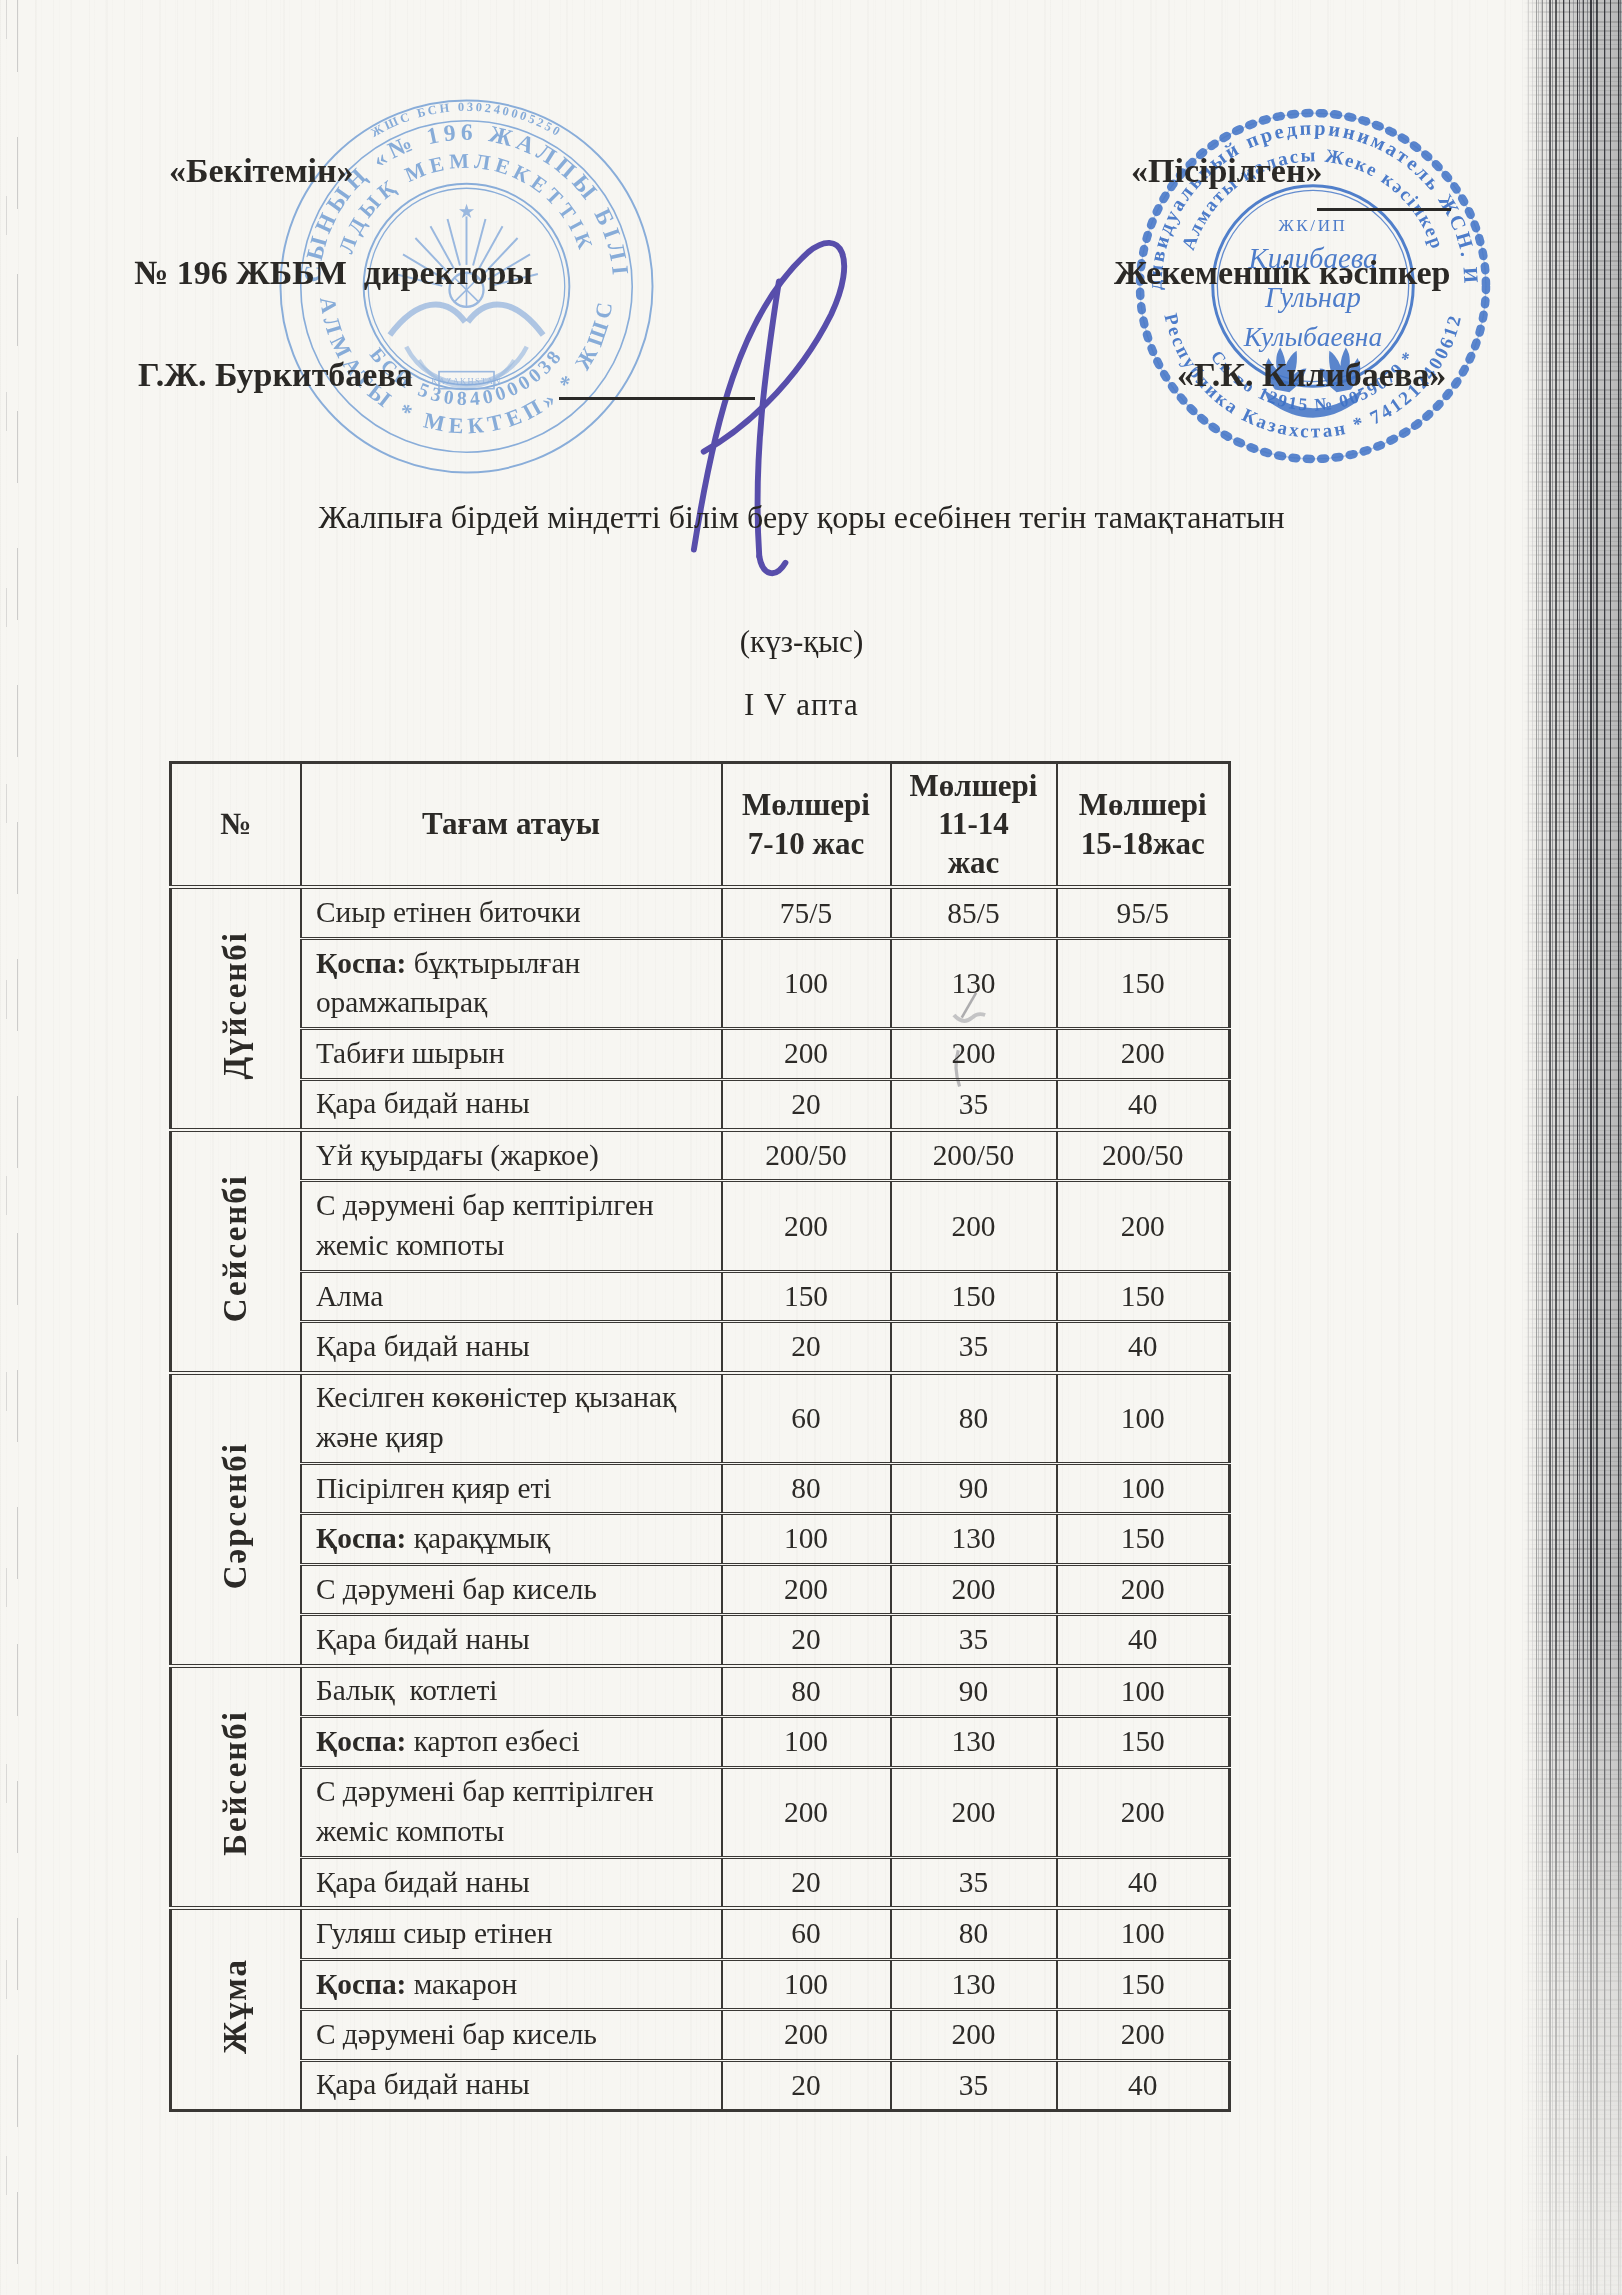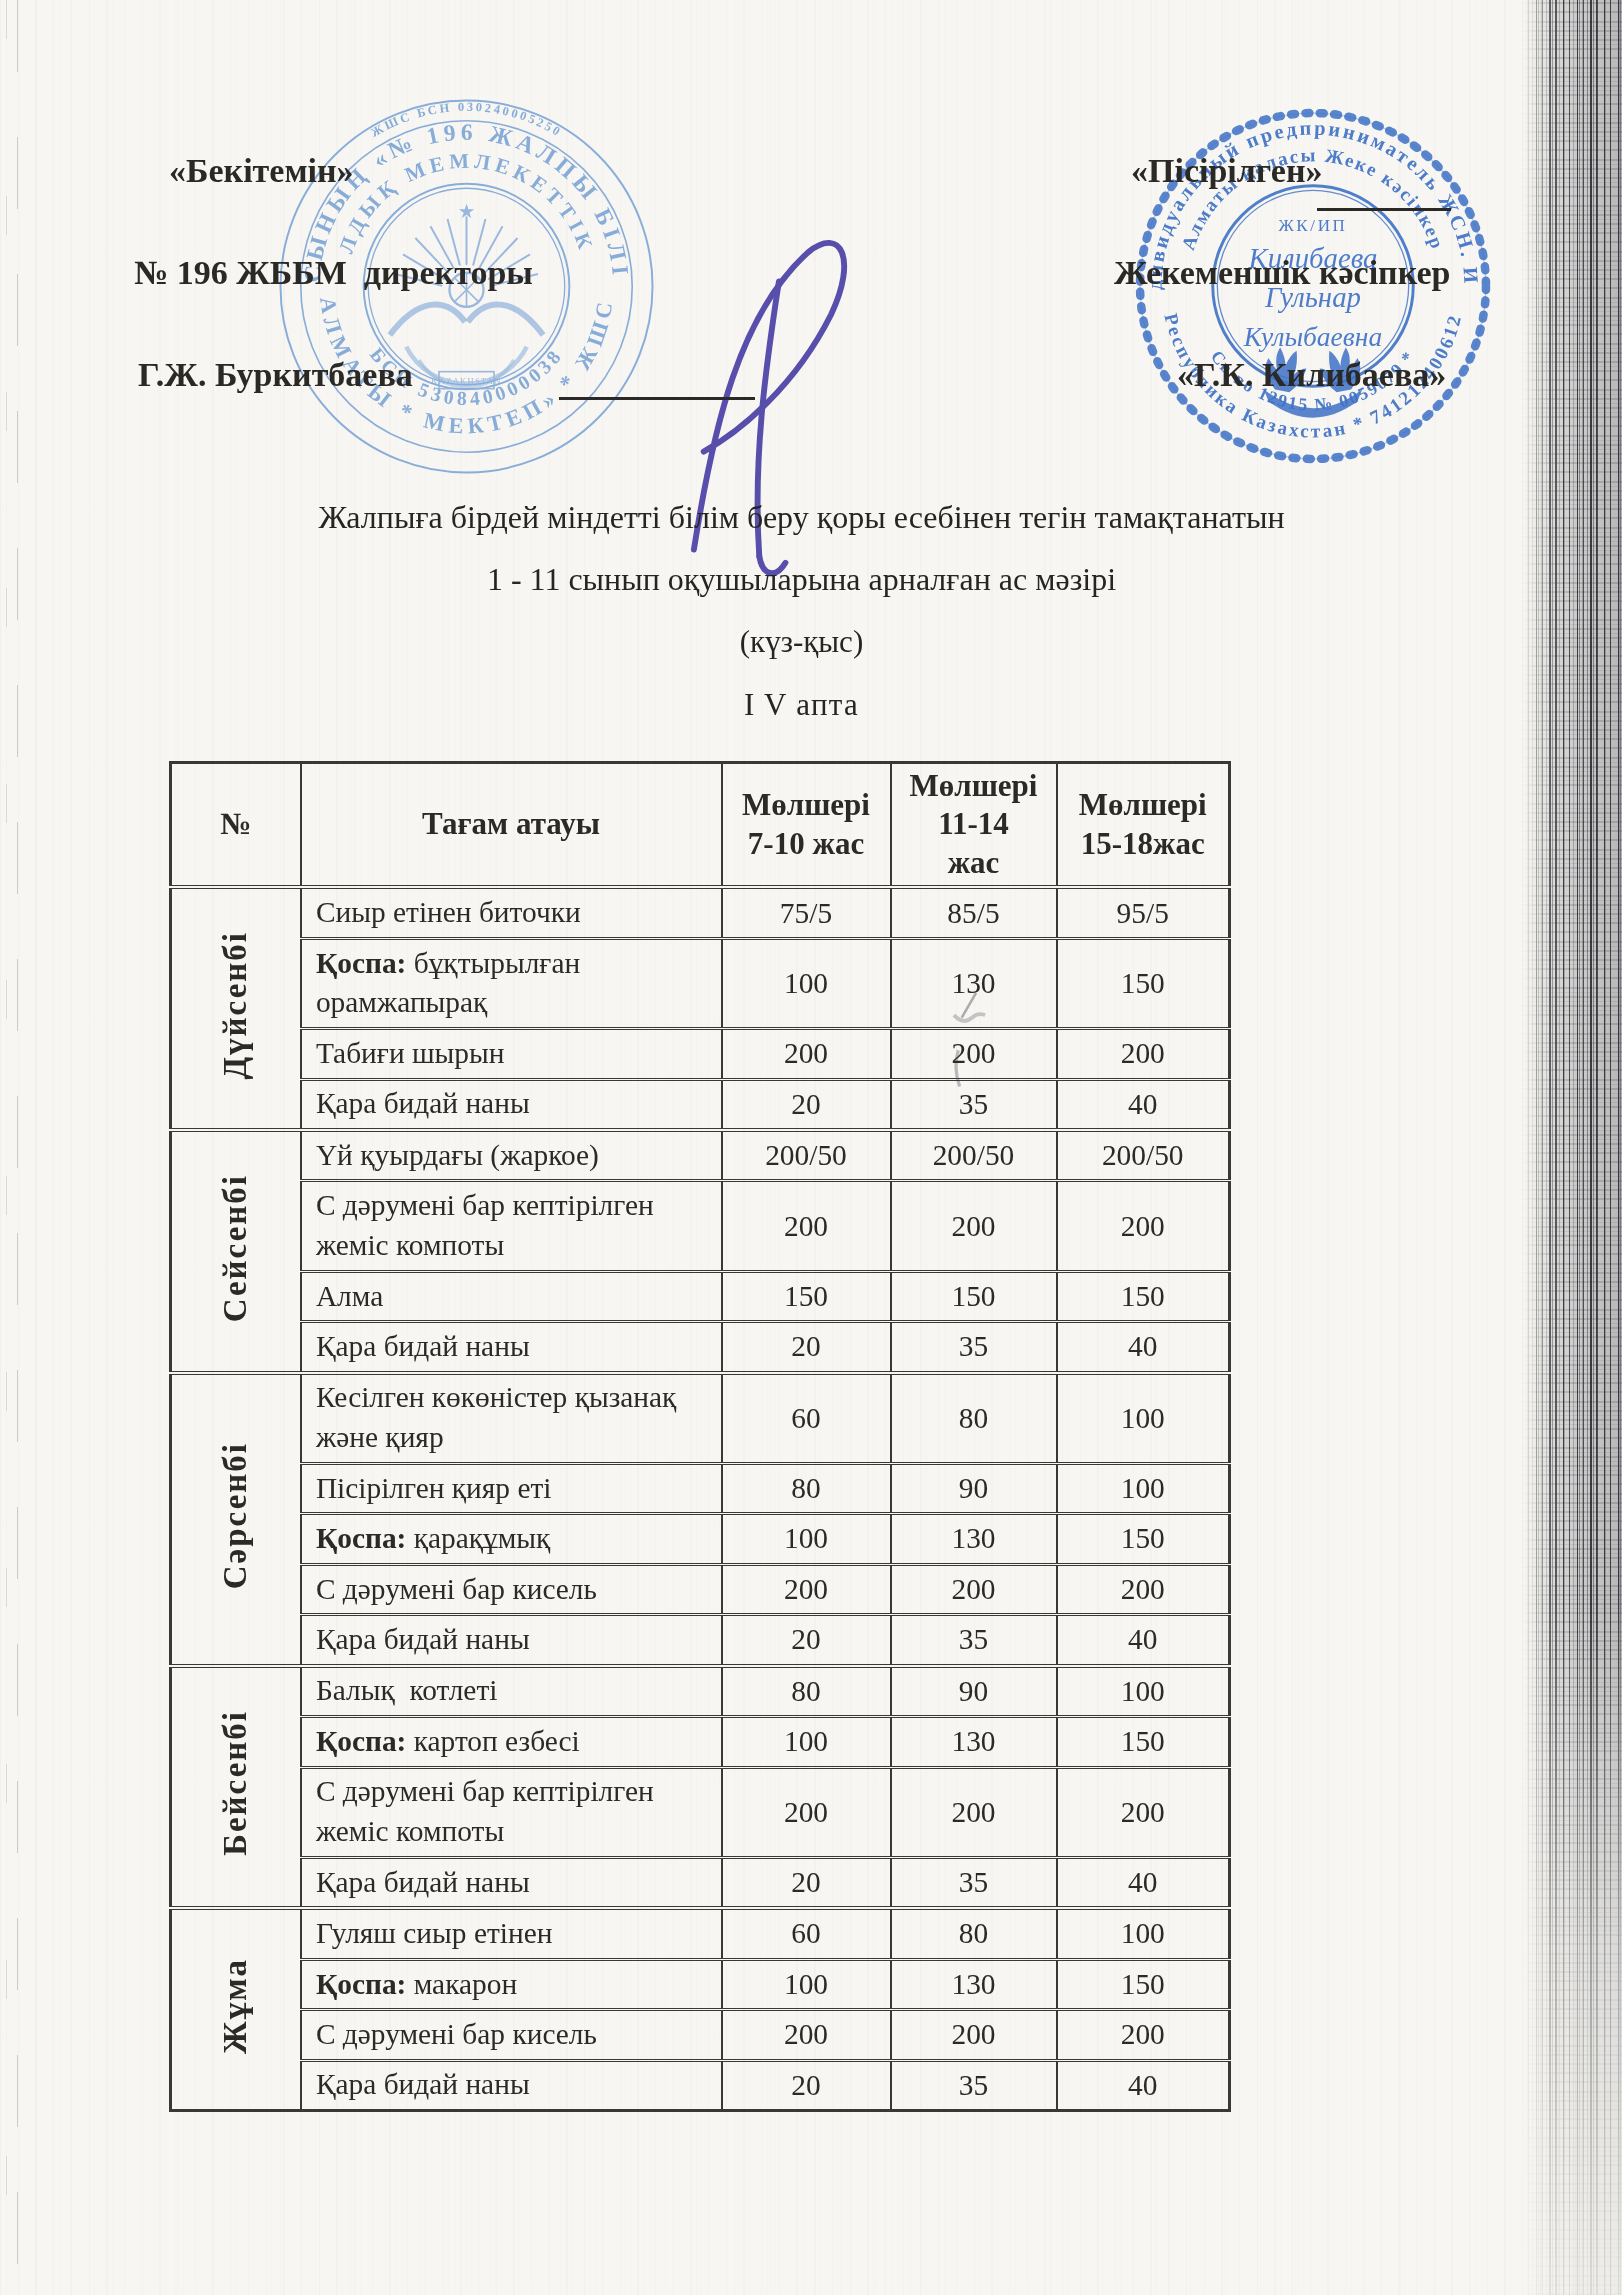--- a/index.html
+++ b/index.html
@@ -204,21 +204,20 @@
 
   <svg class="signature-svg" width="327" height="373" viewBox="0 0 500 570">
     <g stroke="#4a3fa5" stroke-width="9" fill="none" stroke-linecap="round" opacity="0.92">
       <path d="M 220 510 C 250 320 290 150 395 55 C 445 15 470 65 430 150 C 375 260 290 330 235 360"></path>
       <path d="M 350 100 C 330 230 310 370 320 520"></path>
       <path d="M 320 520 C 325 550 345 555 360 530"></path>
     </g>
   </svg>
 
   <div class="title-line t1">Жалпыға бірдей міндетті білім беру қоры есебінен тегін тамақтанатын</div>
-  <div class="title-line t2">1 - 11 сынып оқушыларына арналған ас мәзірі</div>
   <div class="title-line t3">(күз-қыс)</div>
   <div class="title-line t4">I V апта</div>
 
   <table class="menu">
     <colgroup>
       <col style="width:130px">
         <col style="width:421px">
         <col style="width:169px">
         <col style="width:166px">
         <col style="width:173px">

